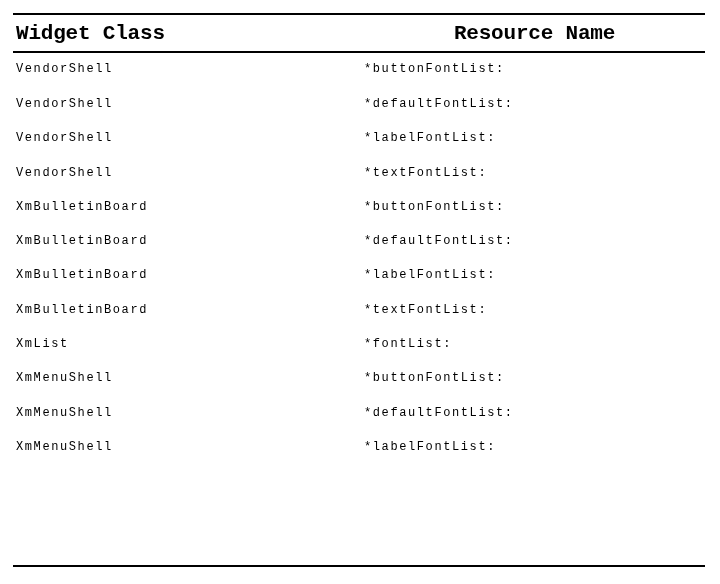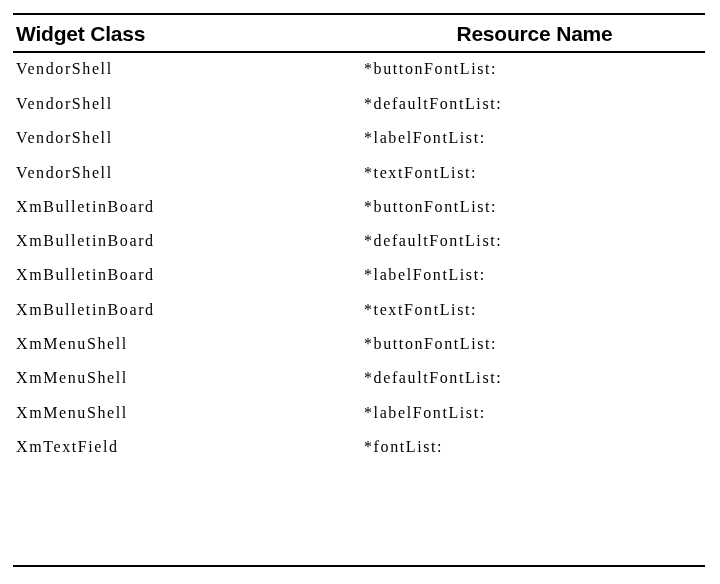--- a/index.html
+++ b/index.html
@@ -35,35 +35,35 @@
     width: 692px;
     border-collapse: collapse;
     table-layout: fixed;
   }
   table.res-table col.c-widget   { width: 345px; }
   table.res-table col.c-resource { width: 347px; }
 
   thead th {
     text-align: left;
     padding: 0;
-    font-family: Liberation Sans, sans-serif;
+    font-family: Liberation Mono, monospace;
     font-weight: bold;
     font-size: 21px;
     line-height: 35px;
     color: #000000;
     letter-spacing: -0.2px;
     white-space: nowrap;
   }
   thead th.h-widget   { padding-left: 3px; }
   thead th.h-resource { padding-left: 6px; text-align: center; }
 
   tbody td {
     padding: 0;
-    font-family: Liberation Serif, serif;
-    font-size: 16px;
+    font-family: Liberation Mono, monospace;
+    font-size: 12px;
     line-height: 34.3px;
     color: #000000;
     letter-spacing: 1.6px;
     white-space: nowrap;
   }
   tbody td.cell-widget   { padding-left: 3px; }
   tbody td.cell-resource { padding-left: 6px; }
   tbody tr.first-row td { line-height: 36px; }
 </style>
 </head>
@@ -113,31 +113,31 @@
         </tr>
         <tr>
           <td class="cell-widget">XmBulletinBoard</td>
           <td class="cell-resource">*labelFontList:</td>
         </tr>
         <tr>
           <td class="cell-widget">XmBulletinBoard</td>
           <td class="cell-resource">*textFontList:</td>
         </tr>
         <tr>
+          <td class="cell-widget">XmList</td>
+          <td class="cell-resource">*fontList:</td>
+        </tr>
+        <tr>
           <td class="cell-widget">XmMenuShell</td>
           <td class="cell-resource">*buttonFontList:</td>
         </tr>
         <tr>
           <td class="cell-widget">XmMenuShell</td>
           <td class="cell-resource">*defaultFontList:</td>
         </tr>
         <tr>
           <td class="cell-widget">XmMenuShell</td>
           <td class="cell-resource">*labelFontList:</td>
         </tr>
-        <tr>
-          <td class="cell-widget">XmTextField</td>
-          <td class="cell-resource">*fontList:</td>
-        </tr>
       </tbody>
   </table>
 
 </div>
 
 </body></html>

